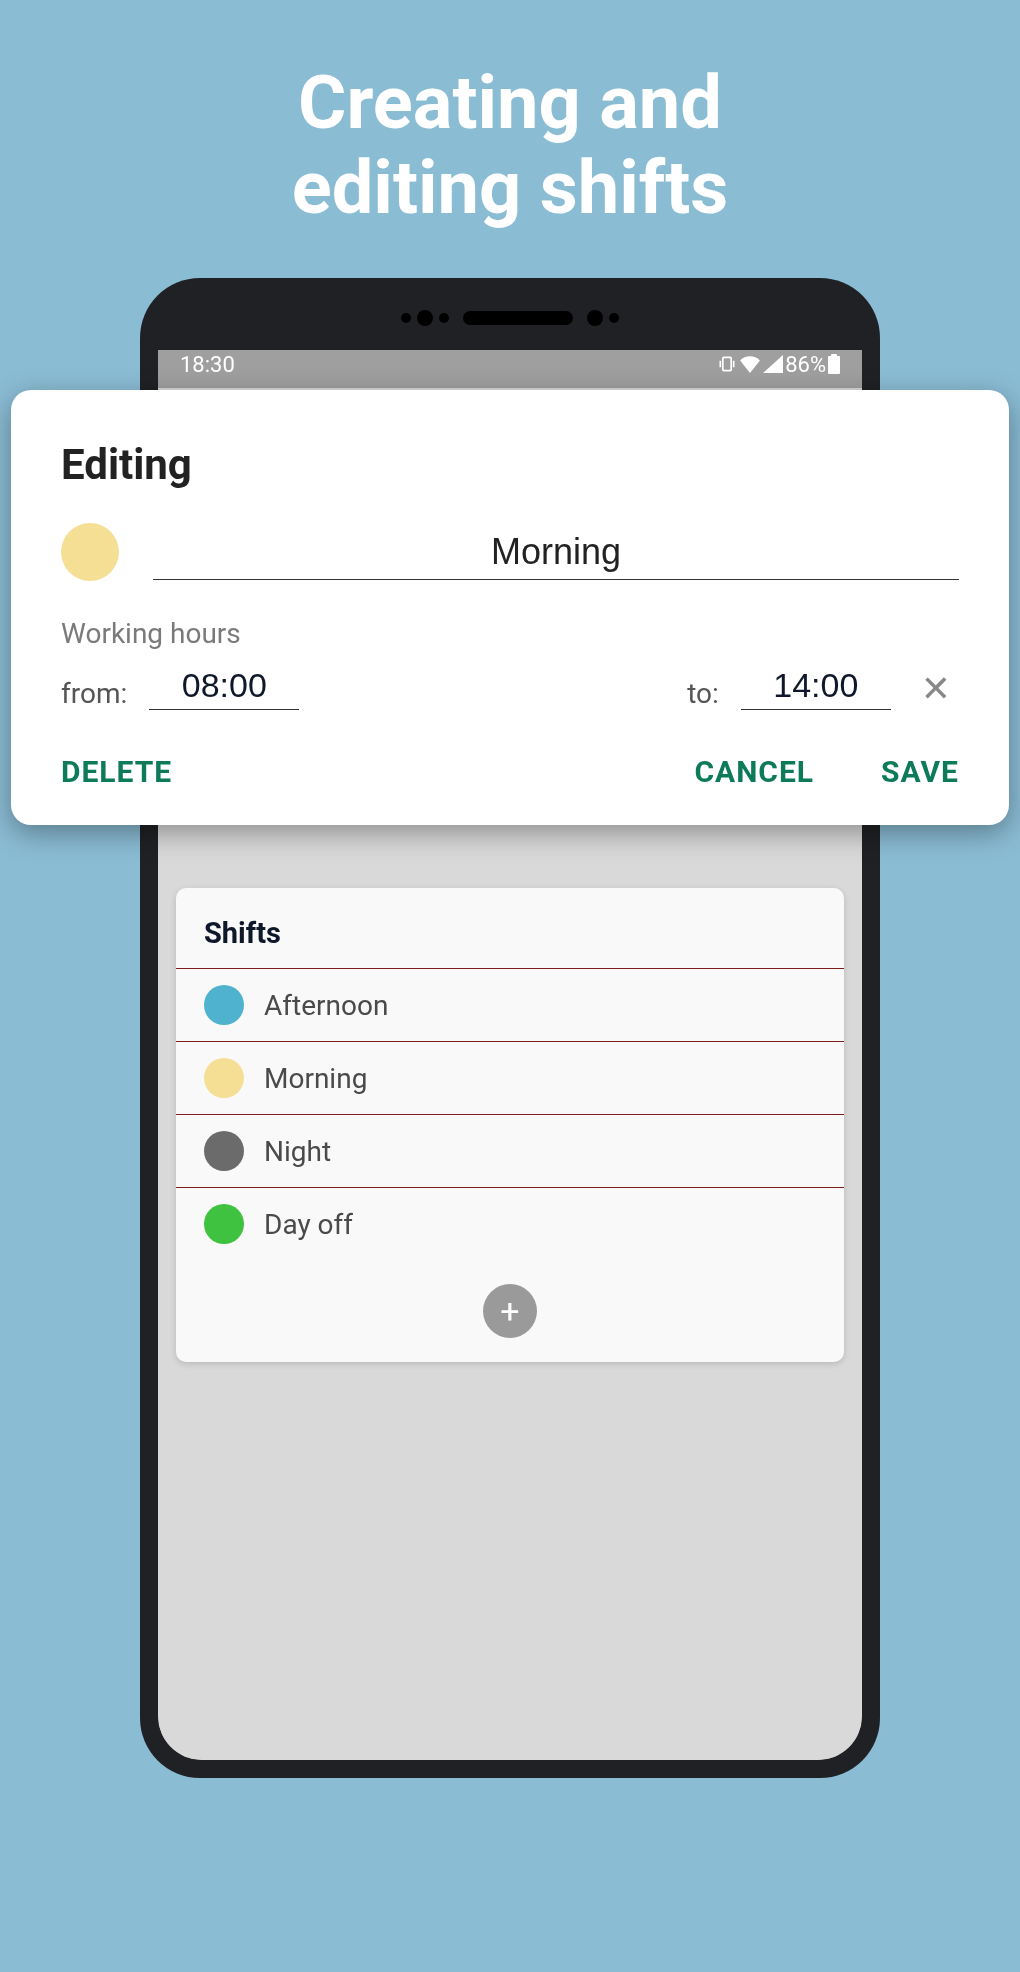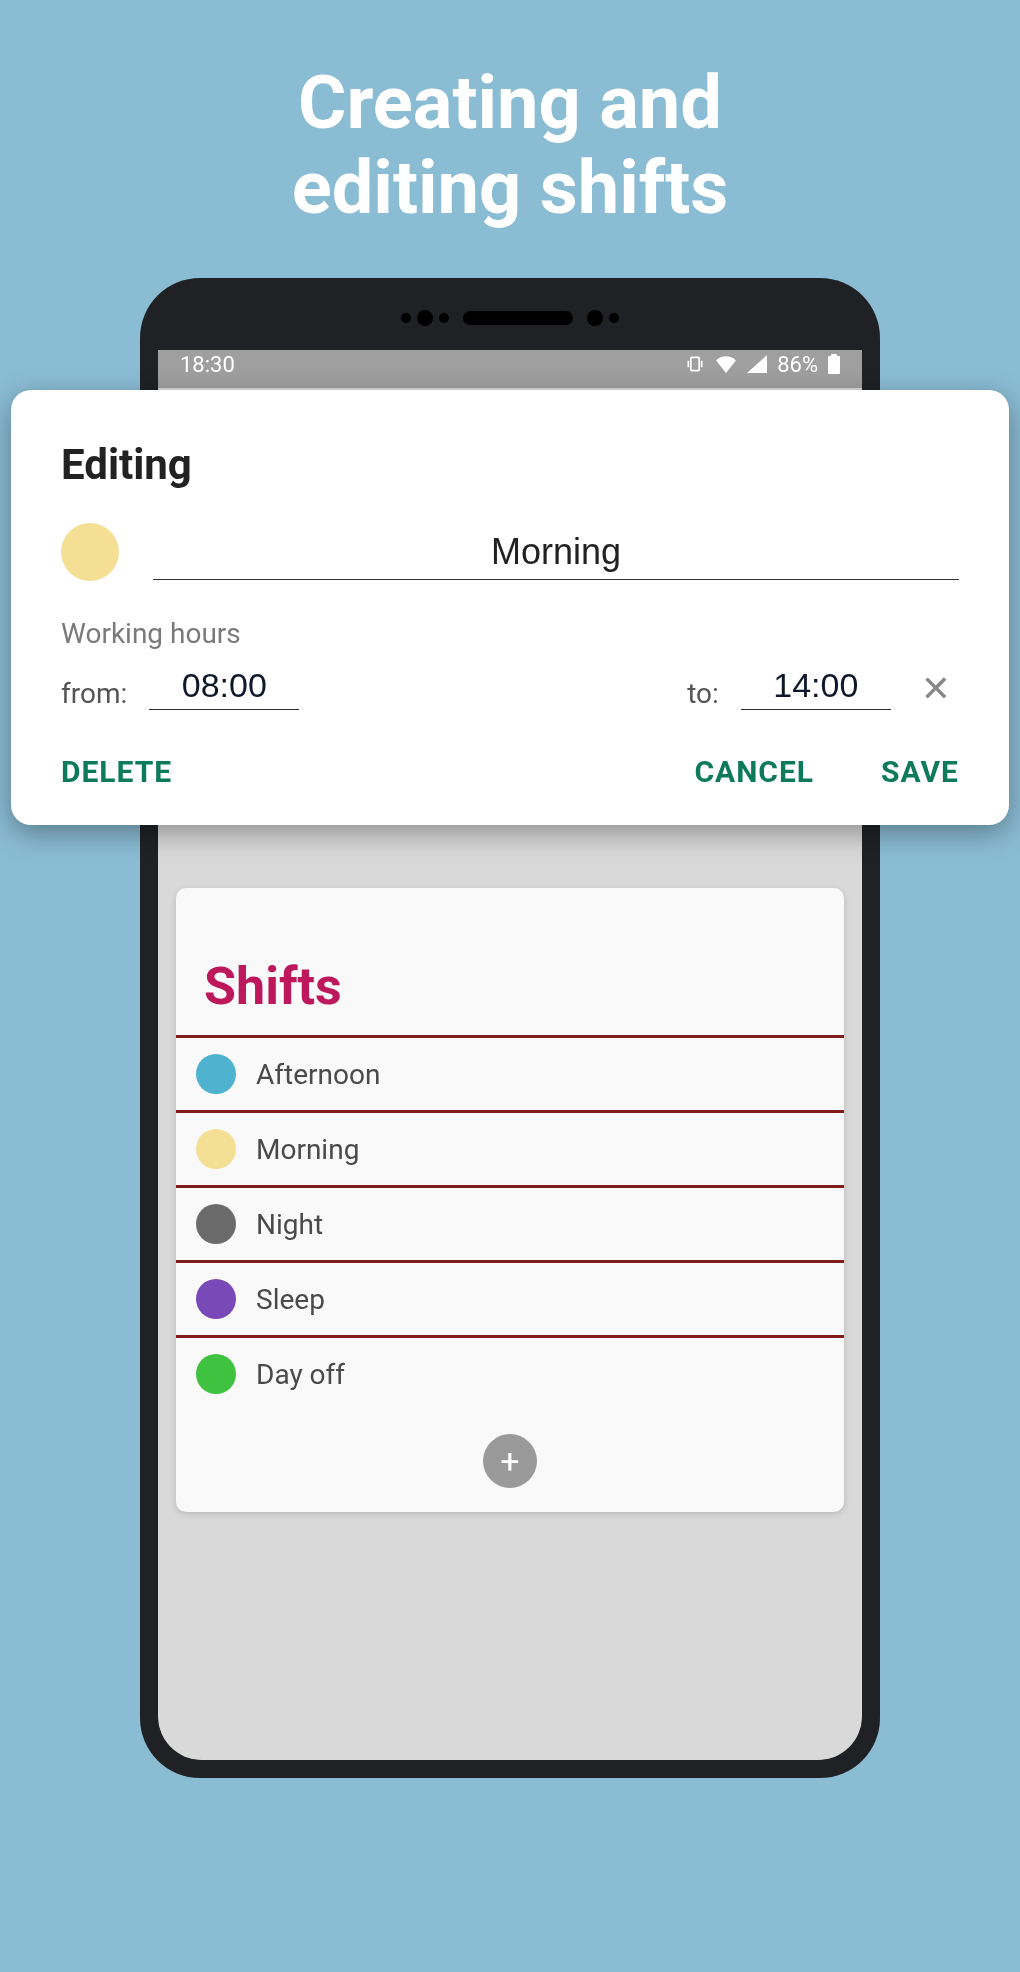--- a/index.html
+++ b/index.html
@@ -64,51 +64,50 @@
 }
 .status-bar {
   height: 28px;
   display: flex;
   justify-content: space-between;
   align-items: center;
   padding: 0 22px;
   color: #fff;
   font-size: 22px;
 }
-.status-right { display: flex; align-items: center; gap: 10px; }
+.status-right { display: flex; align-items: center; gap: 2px; }
 .status-icon { display: inline-flex; align-items: center; }
 .content-area {
   position: absolute;
   top: 38px;
   left: 0; right: 0; bottom: 0;
   background: #d9d9d9;
 }
 .shifts-card {
   position: absolute;
   top: 500px;
   left: 18px;
   right: 18px;
   background: #f9f9f9;
   border-radius: 10px;
   padding: 28px 0 24px 0;
   box-shadow: 0 2px 6px rgba(0,0,0,0.15);
 }
 .shifts-title {
-  font-size: 52px;
+  font-size: 29px;
   font-weight: 700;
-  color: #be185d;
+  color: #0f172a;
   padding: 0 28px 18px 28px;
-  margin-top: 40px;
 }
 .shift-row {
   display: flex;
   align-items: center;
   gap: 20px;
-  padding: 16px 20px;
-  border-top: 3px solid #7f1d1d;
+  padding: 16px 28px;
+  border-top: 1px solid #7f1d1d;
   font-size: 28px;
   color: #4a4a4a;
 }
 .shift-row:first-of-type { border-top: none; }
 .color-dot {
   width: 40px;
   height: 40px;
   border-radius: 50%;
   flex-shrink: 0;
 }
@@ -270,24 +269,20 @@
           </div>
           <div class="shift-row">
             <span class="color-dot" style="background:#f4df95"></span>
             <span>Morning</span>
           </div>
           <div class="shift-row">
             <span class="color-dot" style="background:#6b6b6b"></span>
             <span>Night</span>
           </div>
           <div class="shift-row">
-            <span class="color-dot" style="background:#7a49b8"></span>
-            <span>Sleep</span>
-          </div>
-          <div class="shift-row">
             <span class="color-dot" style="background:#3fc23f"></span>
             <span>Day off</span>
           </div>
 
           <div class="add-button">
             <span>+</span>
           </div>
         </div>
       </div>
     </div>

